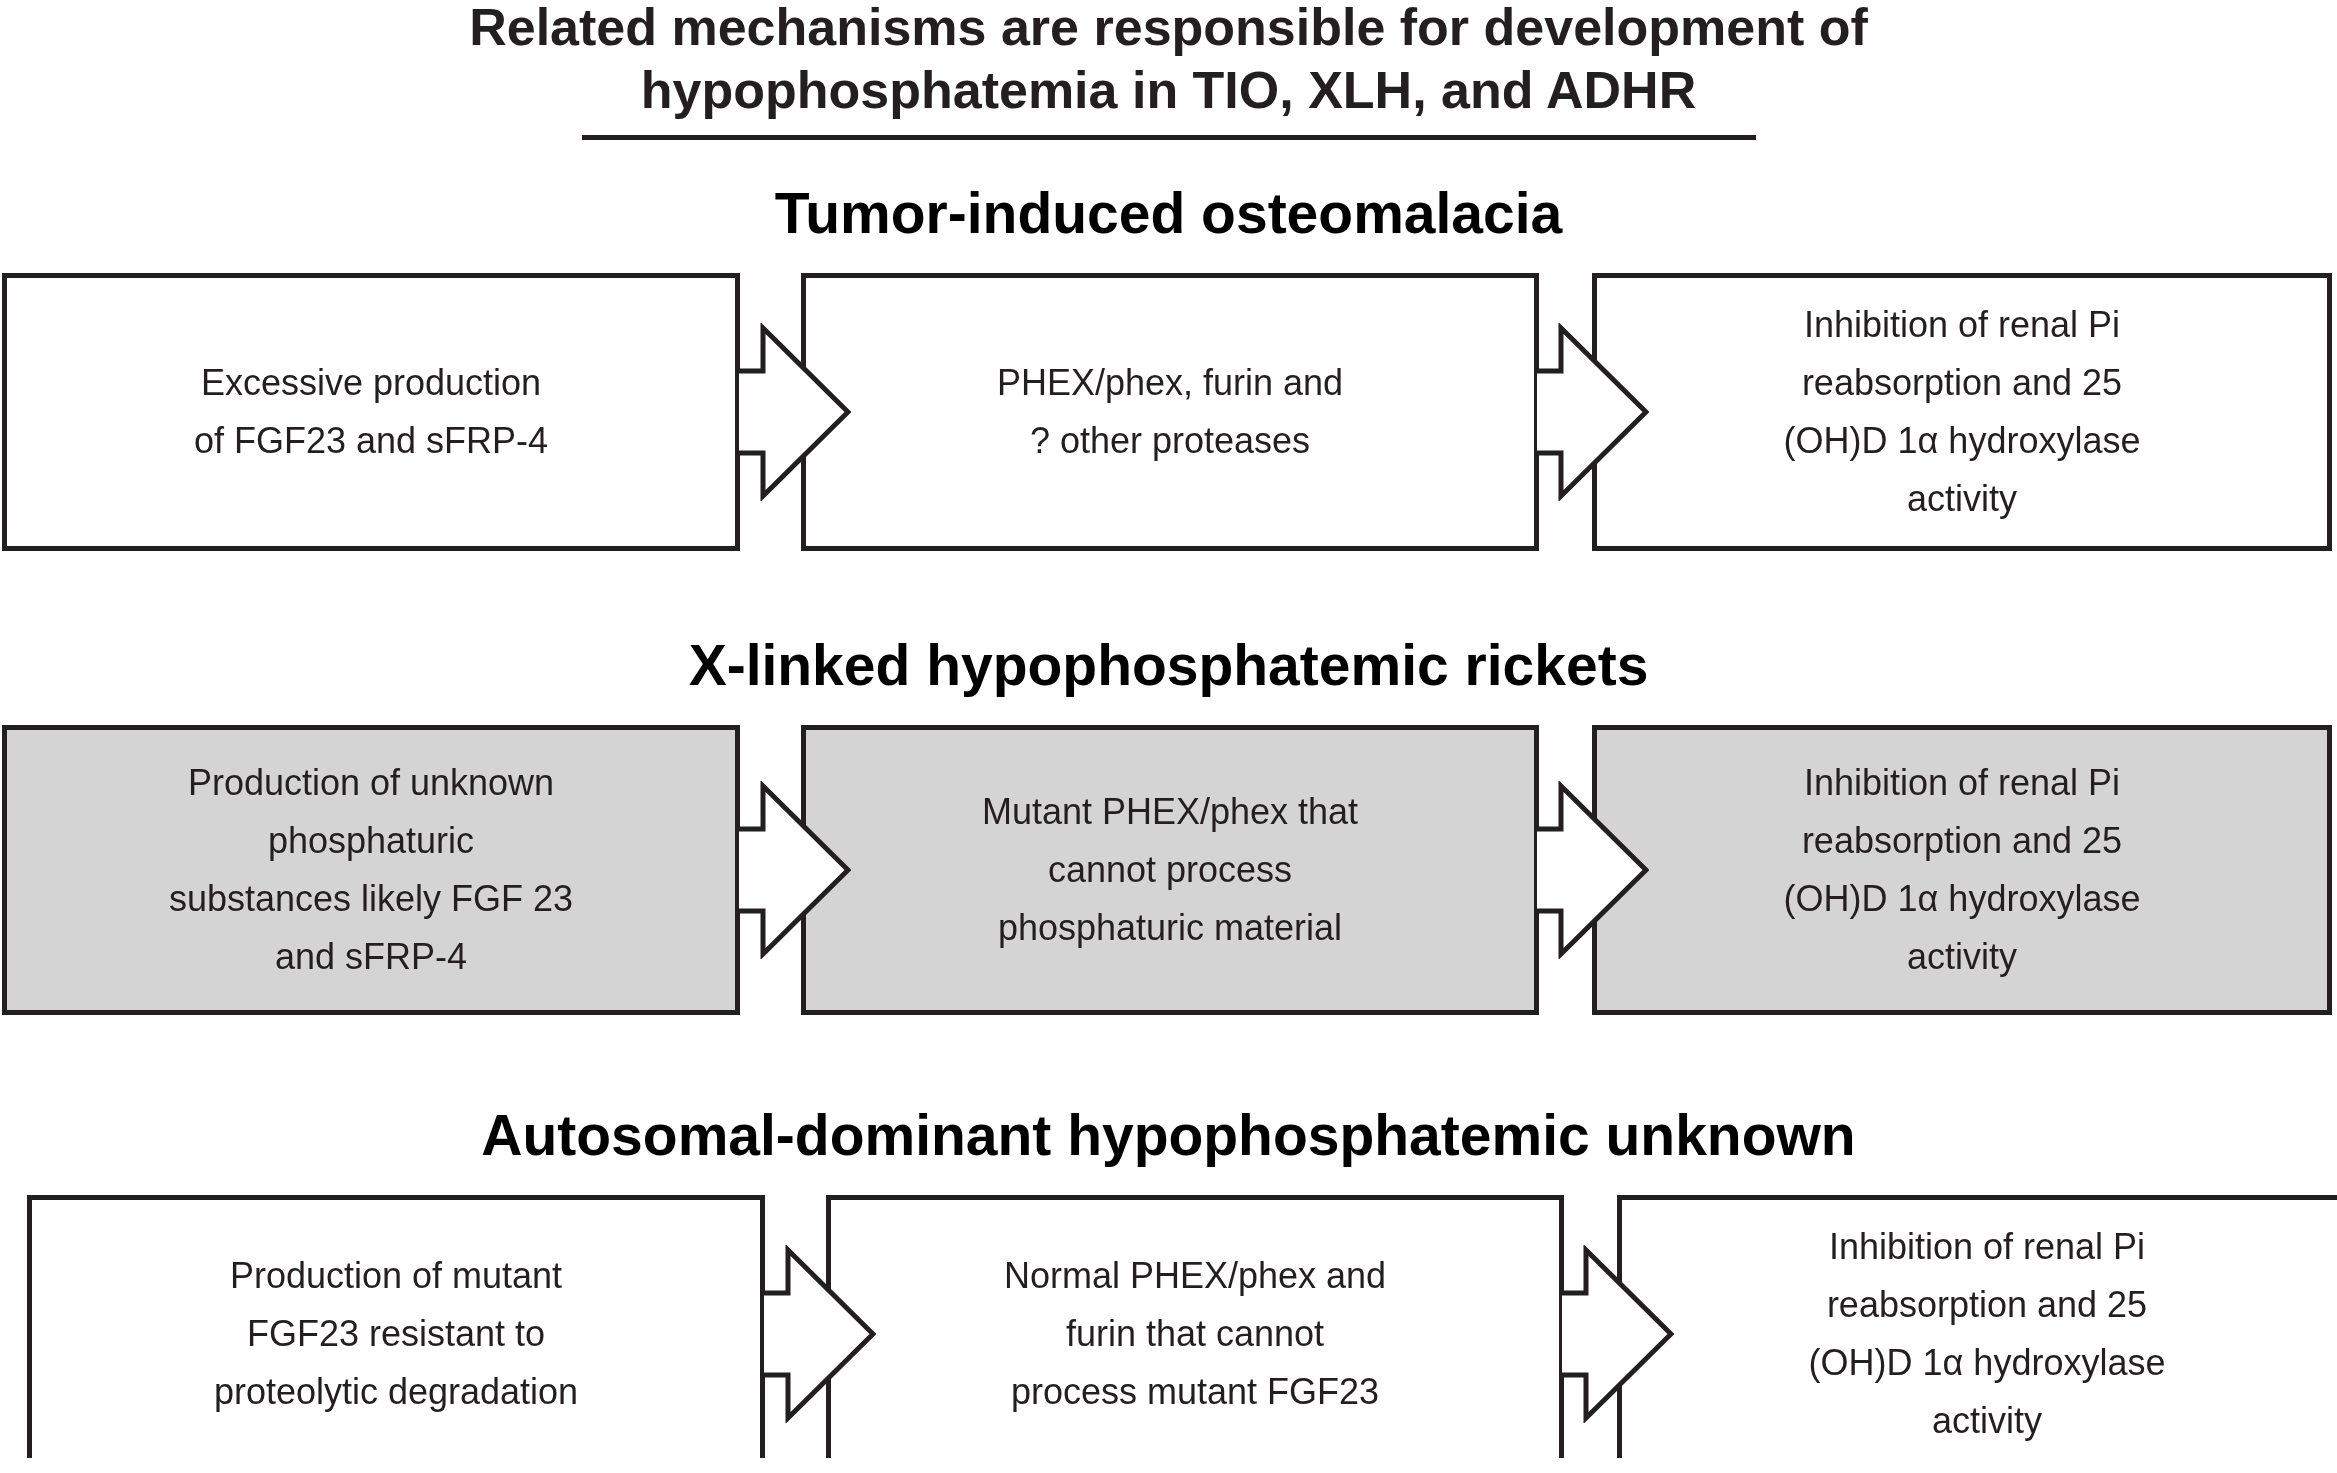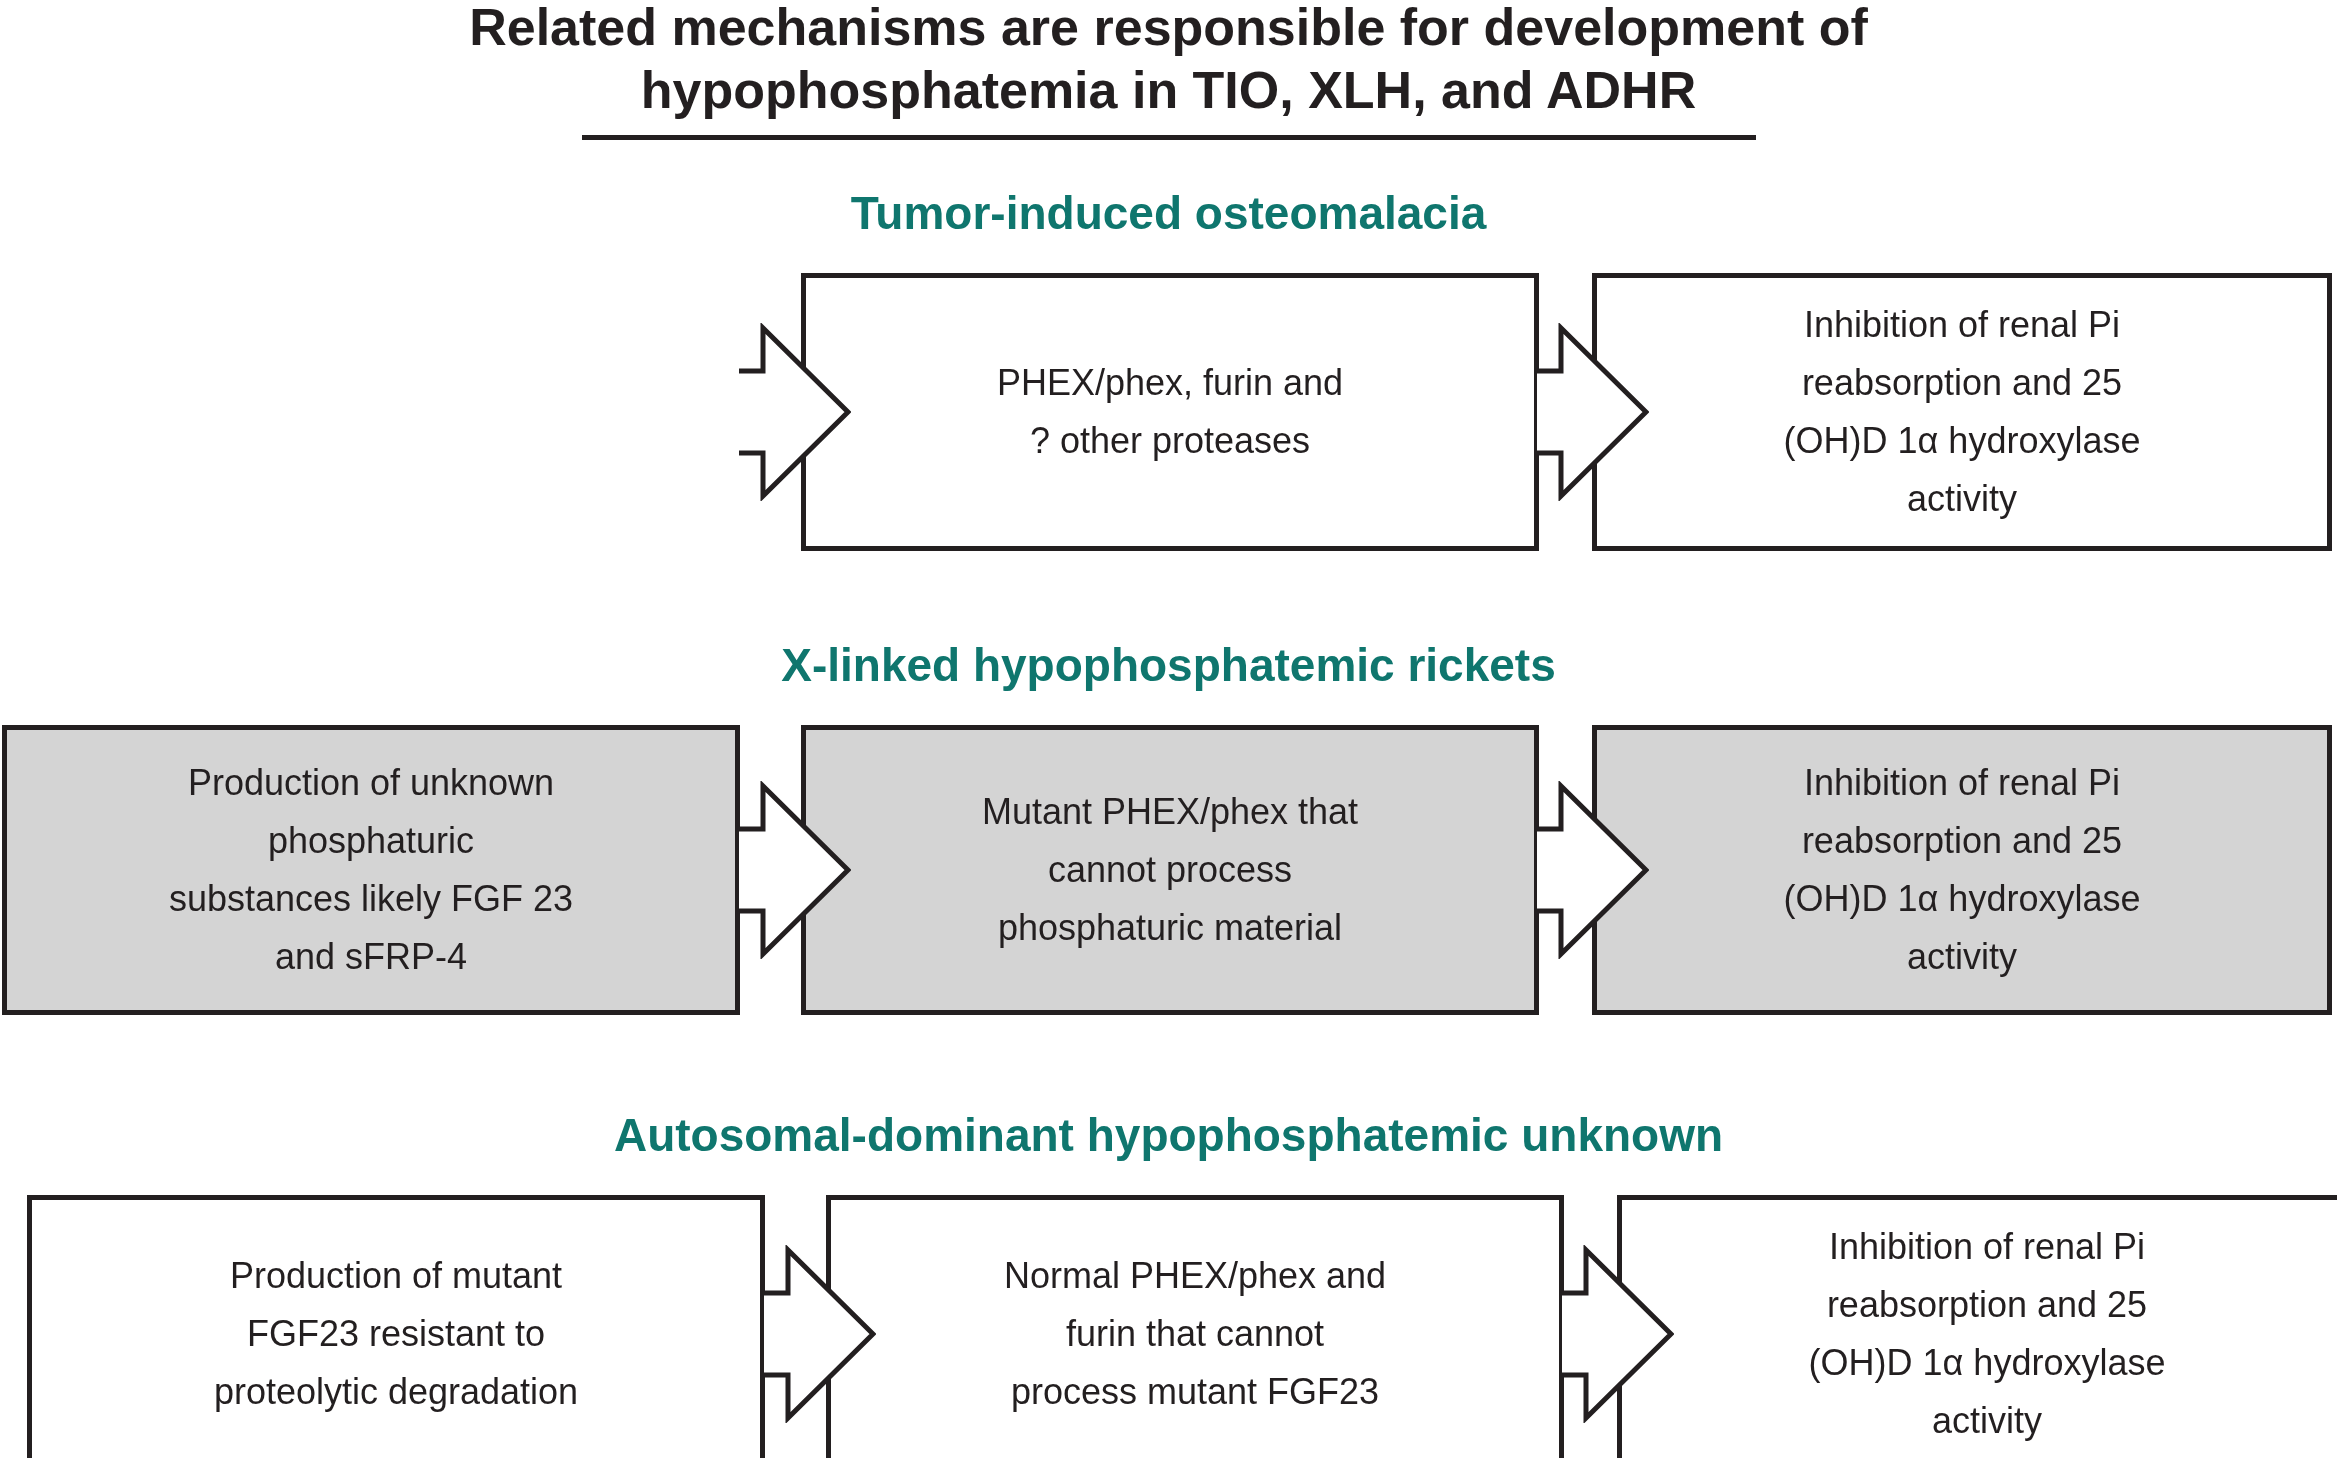--- a/index.html
+++ b/index.html
@@ -35,23 +35,23 @@
     width: 1174px;
     height: 0;
     border-top: 5px solid #231f20;
   }
   .section-heading {
     position: absolute;
     left: 0;
     width: 100%;
     text-align: center;
     font-weight: bold;
-    font-size: 46px;
+    font-size: 57px;
     line-height: 55px;
-    color: #0f766e;
+    color: #000000;
   }
   #heading-1 { top: 186px; }
   #heading-2 { top: 638px; }
   #heading-3 { top: 1108px; }
   .row {
     position: absolute;
     left: 0;
     width: 100%;
   }
   #row-1 { top: 273px;  height: 278px; }
@@ -97,20 +97,22 @@
 
   <div class="title">
     <div>Related mechanisms are responsible for development of</div>
     <div>hypophosphatemia in TIO, XLH, and ADHR</div>
   </div>
   <div class="title-underline"></div>
 
   <div class="section-heading" id="heading-1">Tumor-induced osteomalacia</div>
 
   <div class="row" id="row-1">
+    <div class="box pos-1">Excessive production
+of FGF23 and sFRP-4</div>
     <svg class="arrow gap-1" viewBox="0 0 114 178" xmlns="http://www.w3.org/2000/svg">
       <path d="M2 48 L26 48 L26 5 L111 89 L26 173 L26 130 L2 130" fill="#ffffff" stroke="#231f20" stroke-width="5" stroke-linejoin="miter"></path>
     </svg>
     <div class="box pos-2">PHEX/phex, furin and
 ? other proteases</div>
     <svg class="arrow gap-2" viewBox="0 0 114 178" xmlns="http://www.w3.org/2000/svg">
       <path d="M2 48 L26 48 L26 5 L111 89 L26 173 L26 130 L2 130" fill="#ffffff" stroke="#231f20" stroke-width="5" stroke-linejoin="miter"></path>
     </svg>
     <div class="box pos-3">Inhibition of renal Pi
 reabsorption and 25

